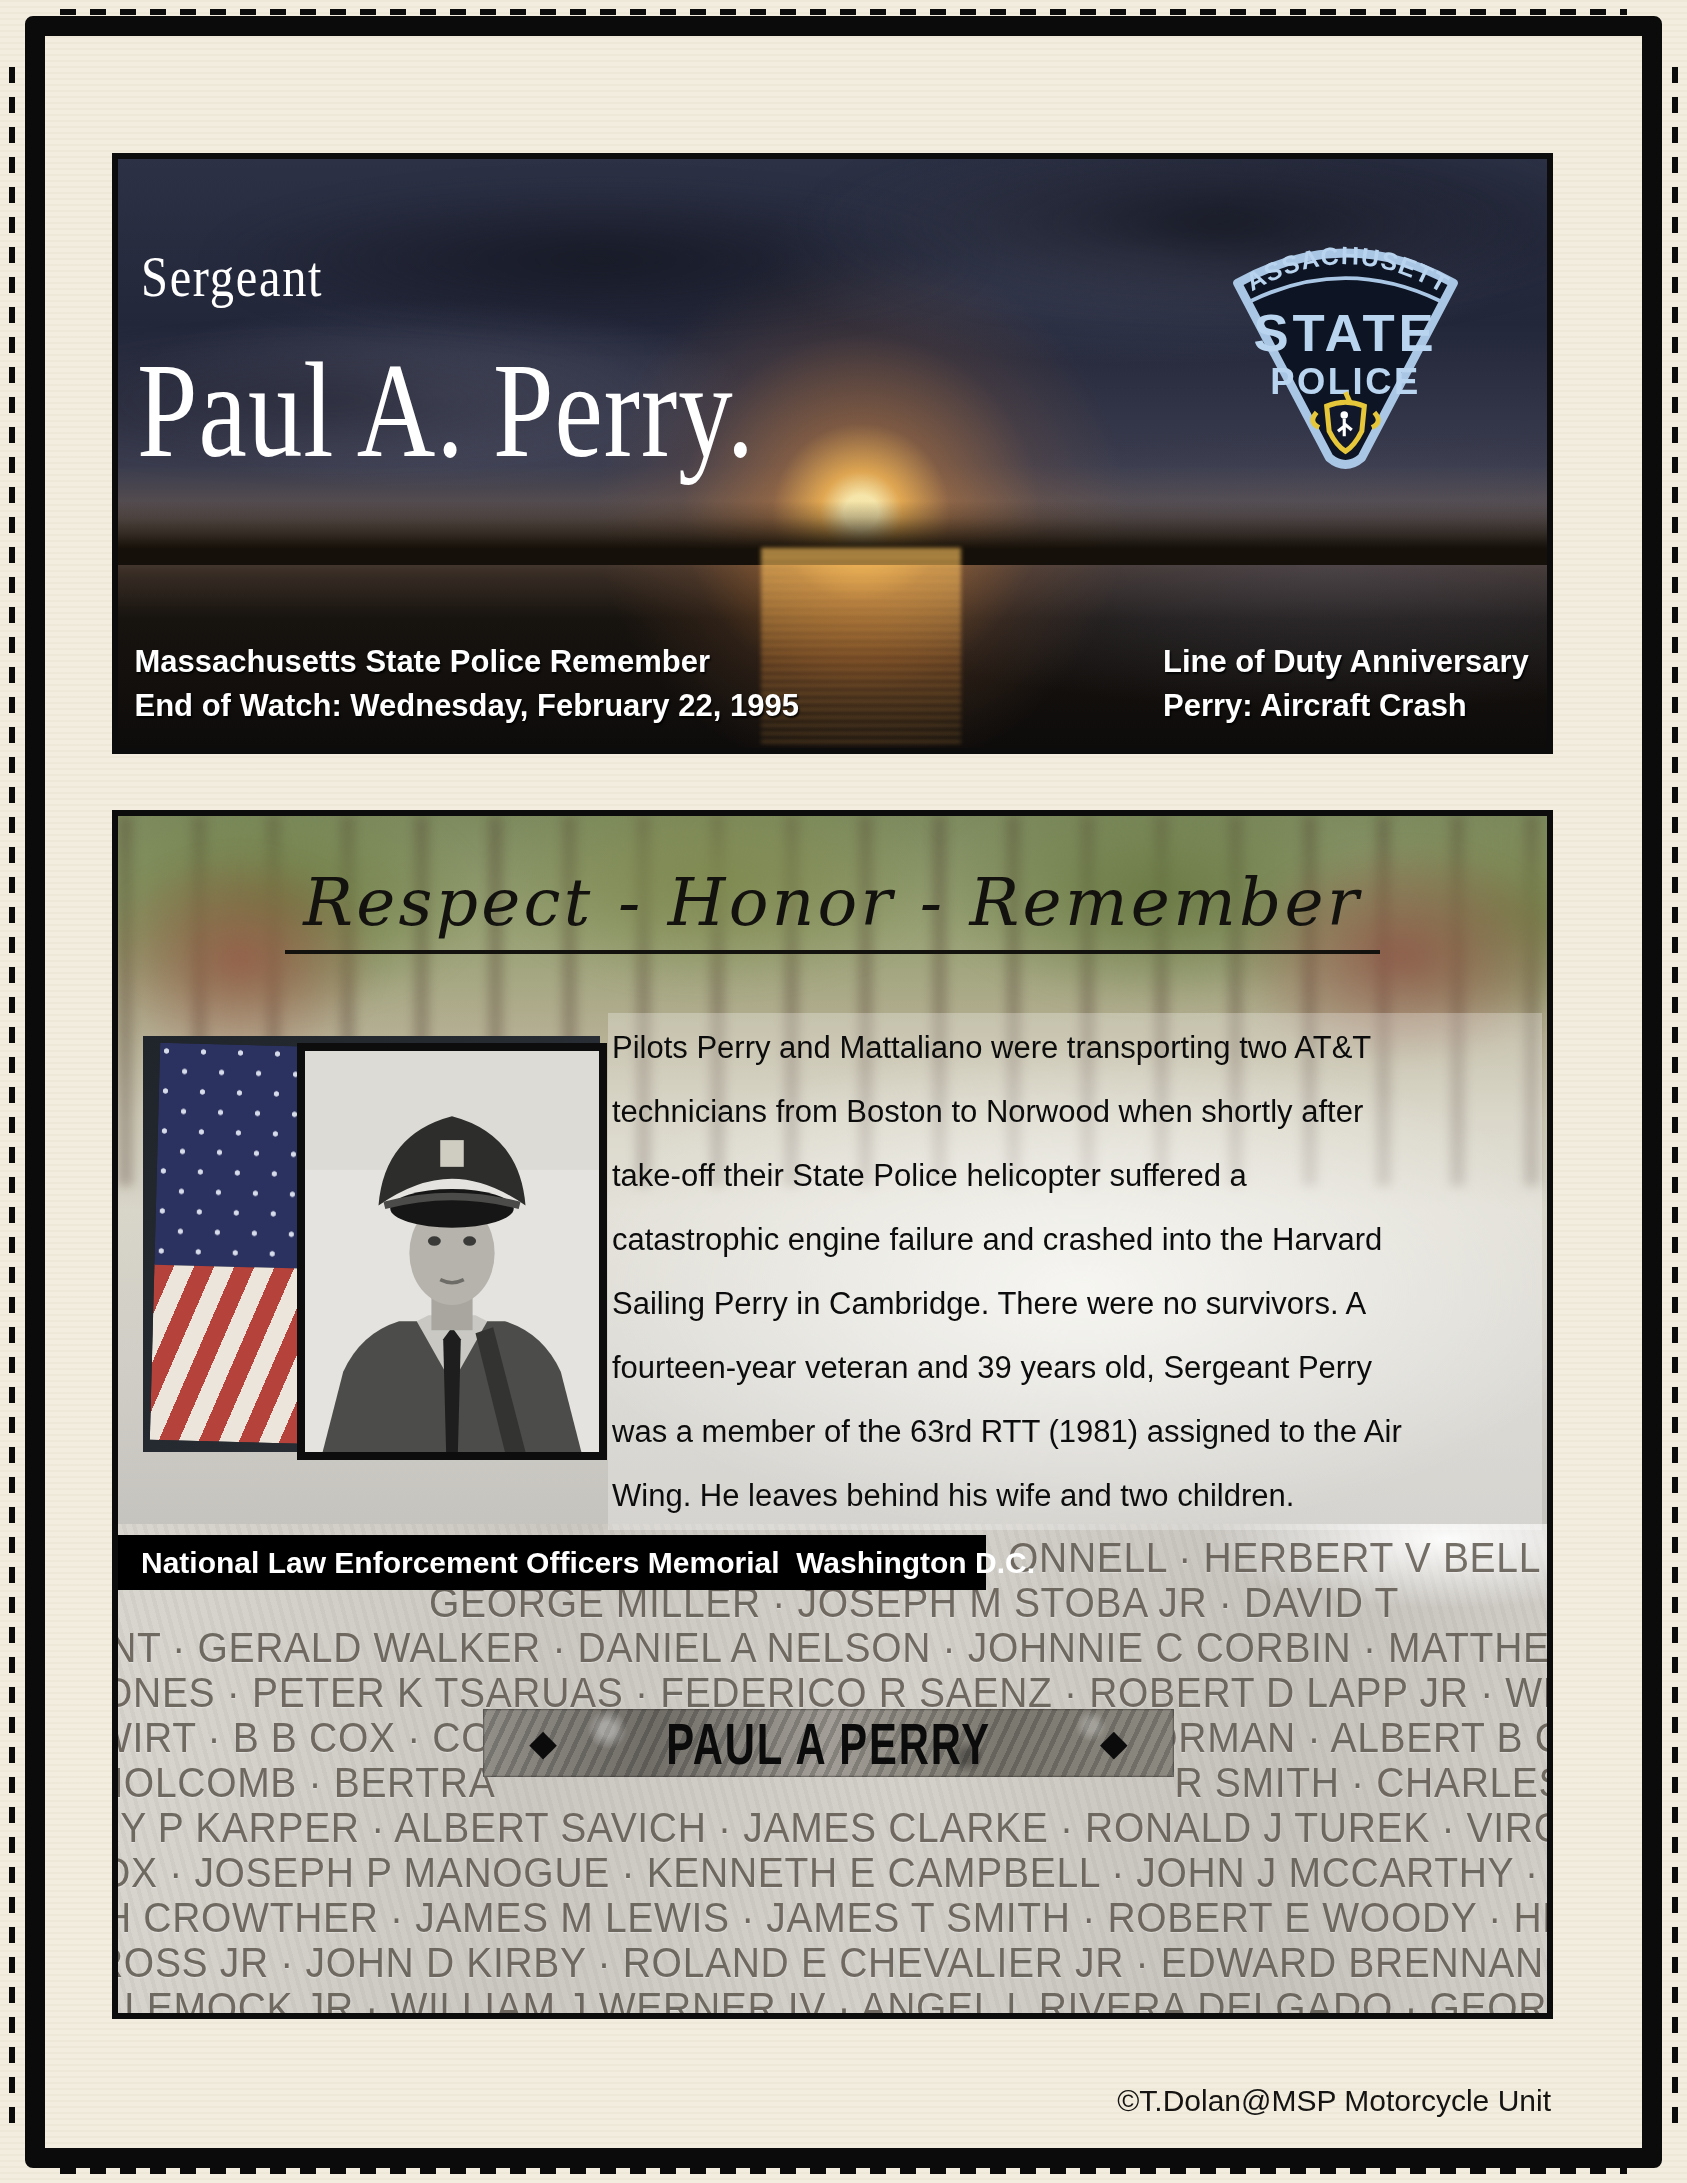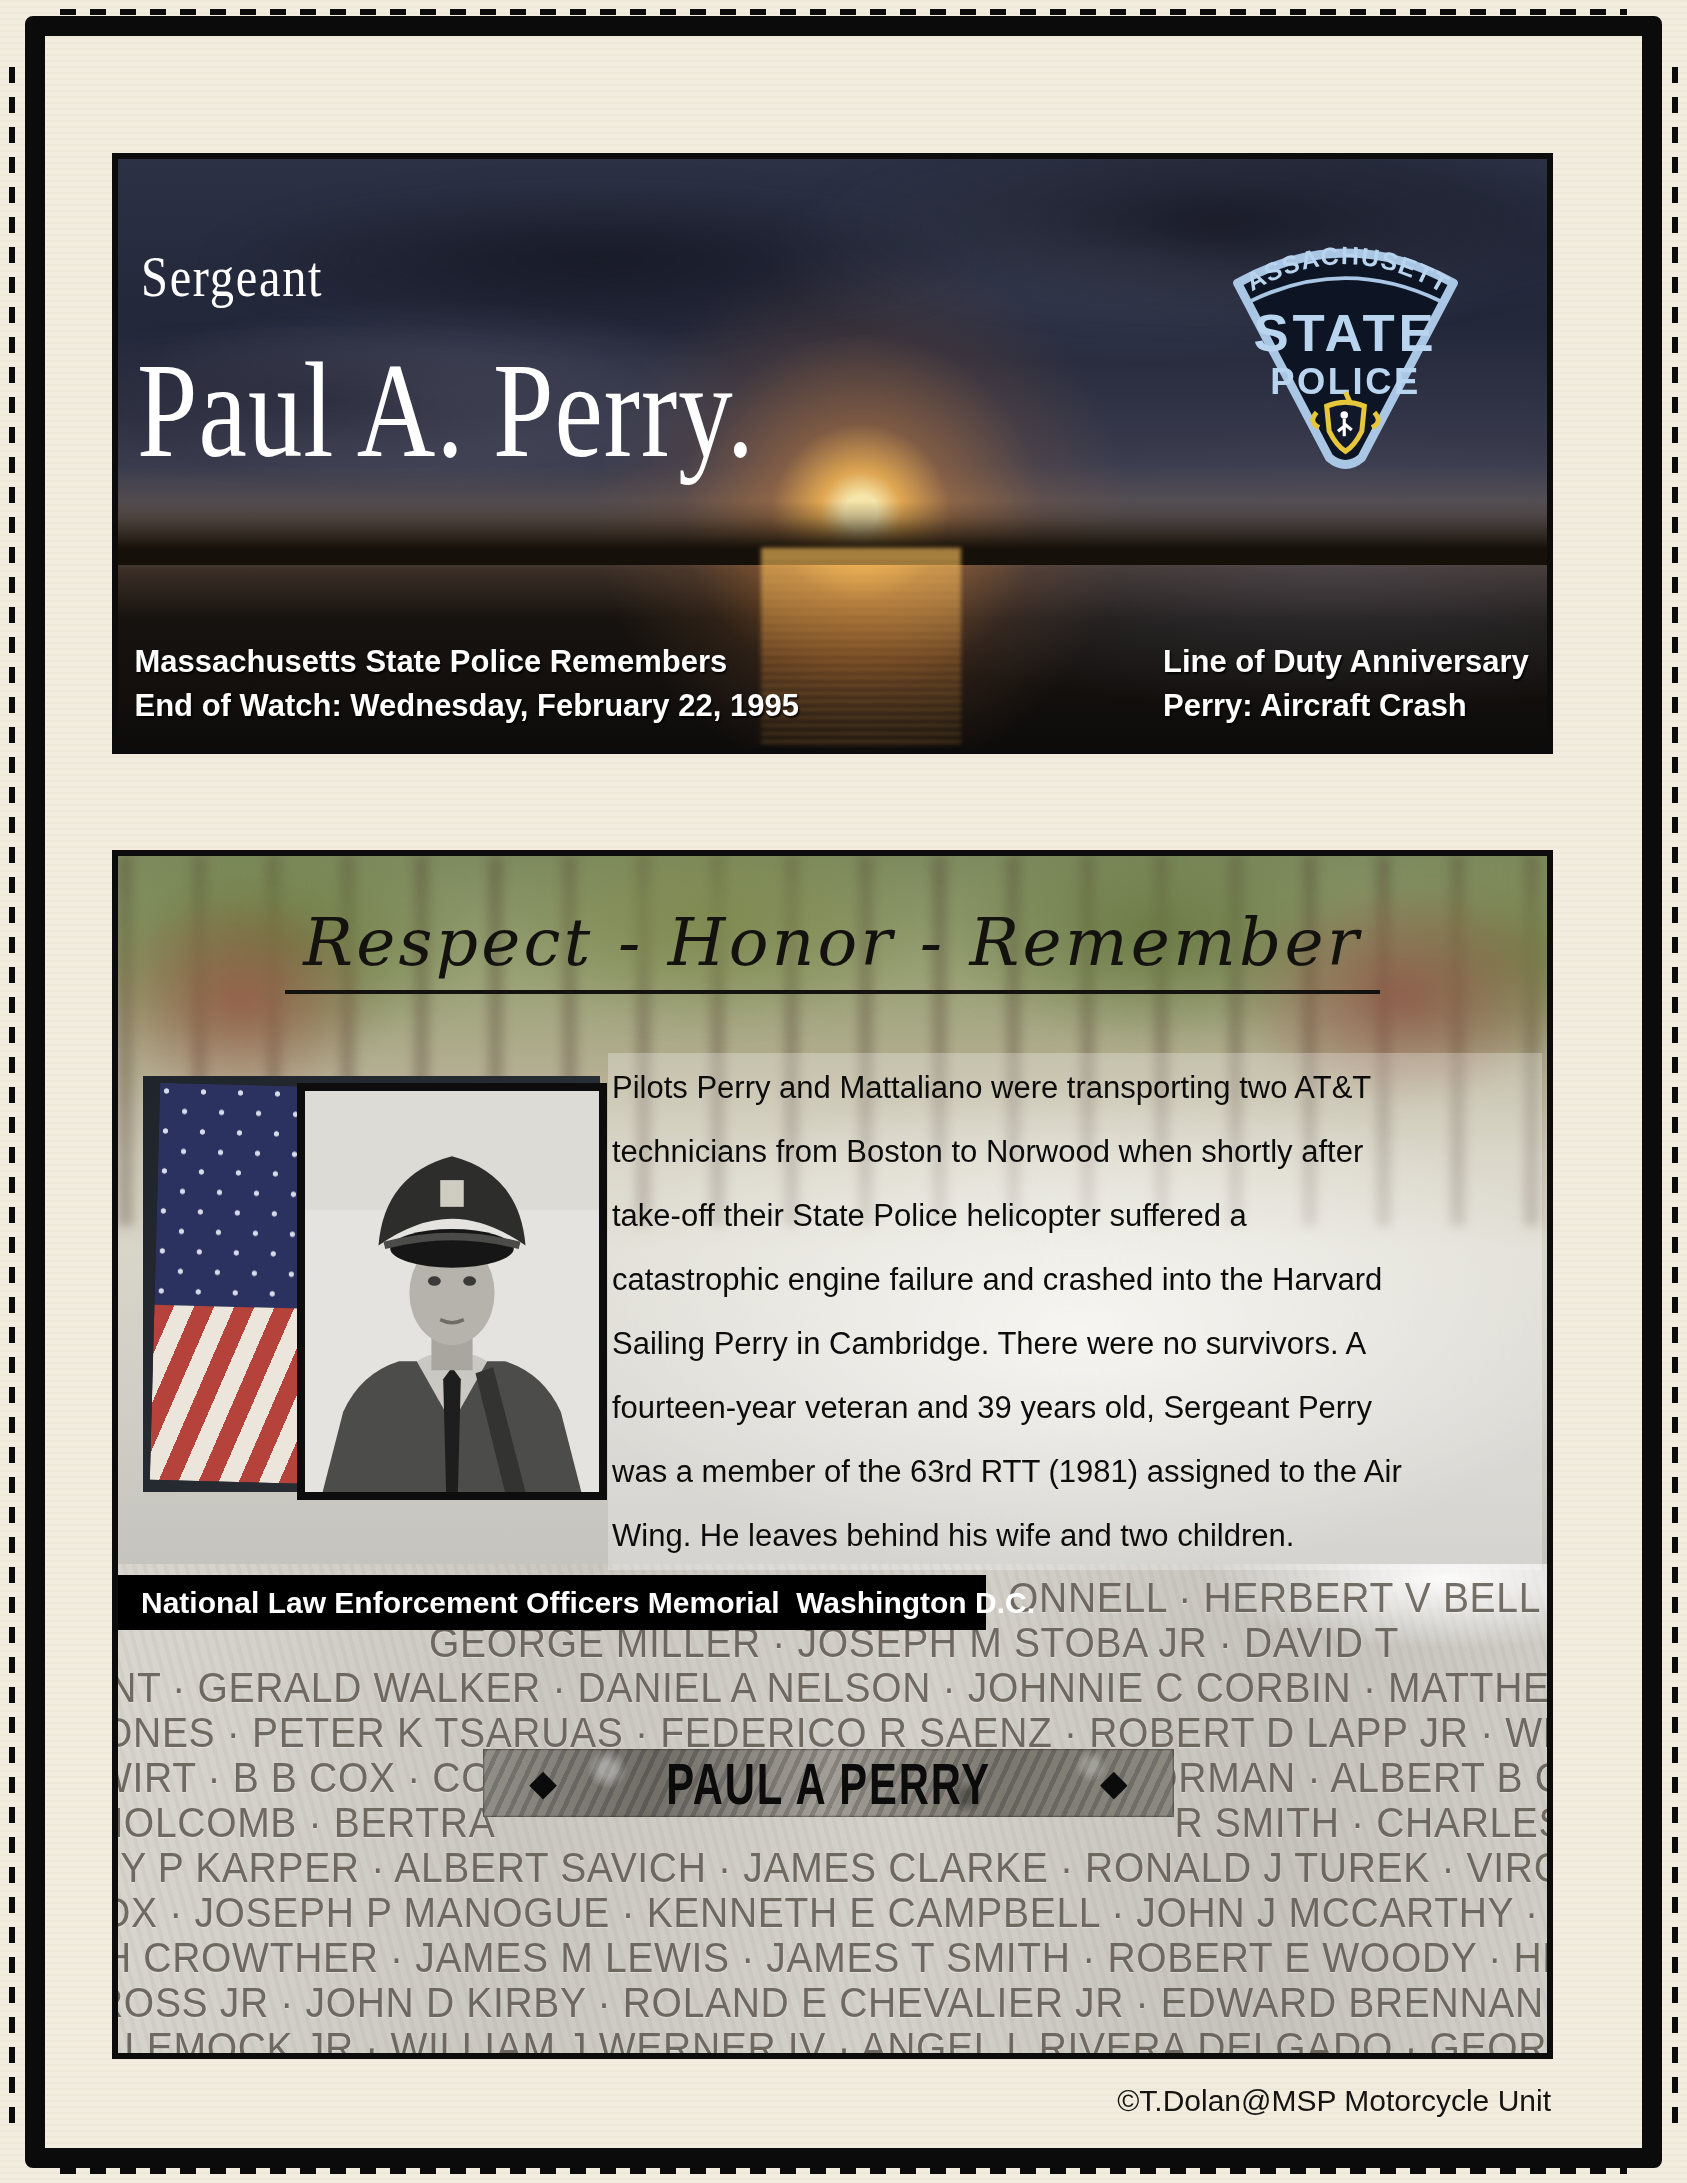--- a/index.html
+++ b/index.html
@@ -47,21 +47,21 @@
     font-family:"Liberation Serif","DejaVu Serif",serif;font-size:136px;letter-spacing:1.3px;
     transform:scaleX(.80);transform-origin:left;white-space:nowrap;}
   .patch{position:absolute;right:76px;top:58px;width:251px;height:259px;}
   .caption{position:absolute;bottom:20px;color:#fff;font-weight:bold;font-size:31px;line-height:1.42;
     text-shadow:1.3px 2px 2px rgba(0,0,0,.85);white-space:nowrap;}
   .caption.left{left:16.5px;}
   .caption.right{left:1045px;}
 
   
   .memorial{position:absolute;left:112px;top:810px;width:1429px;height:1197px;
-    border:6.6px solid #0c0c0c;background:#ffffff;overflow:hidden;margin-top:40px;}
+    border:6.6px solid #0c0c0c;background:#ffffff;overflow:hidden;}
   .park{position:absolute;left:0;top:0;width:1429px;height:718px;overflow:hidden;
     background:linear-gradient(180deg,#7d8b5e 0%,#98a174 16%,#b4ae92 30%,#cdc9b6 42%,#d8d5c9 55%,#cfcdc6 78%,#c5c3bd 100%);}
   .canopy{position:absolute;left:-26.5px;right:-26.5px;top:-20px;height:304px;filter:blur(10.6px);
     background:
       radial-gradient(ellipse 331px 172px at 12% 35%, rgba(108,124,66,.95), transparent 65%),
       radial-gradient(ellipse 344px 165px at 42% 28%, rgba(126,136,78,.9), transparent 65%),
       radial-gradient(ellipse 344px 172px at 72% 32%, rgba(104,120,66,.92), transparent 65%),
       radial-gradient(ellipse 331px 172px at 97% 38%, rgba(116,126,72,.9), transparent 65%);}
   .trunks{position:absolute;left:0;right:0;top:0;height:370px;filter:blur(5.3px);opacity:.55;
     background:repeating-linear-gradient(90deg, rgba(72,52,42,.55) 0 14.6px, transparent 14.6px 74px);}
@@ -158,21 +158,21 @@
       <path d="M0,-24 L4,-15" stroke="#e6c73a" stroke-width="4" fill="none"></path>
       <path d="M-23,-8 Q-30,0 -21,4" stroke="#e6c73a" stroke-width="4" fill="none"></path>
       <path d="M23,-8 Q30,0 21,4" stroke="#e6c73a" stroke-width="4" fill="none"></path>
       <path d="M-15,-13 Q0,-19 15,-13 L13,7 Q7,19 0,23 Q-7,19 -13,7 Z" fill="#11182a" stroke="#e6c73a" stroke-width="4"></path>
       <circle cx="-1" cy="-6" r="3" fill="#ffffff"></circle>
       <path d="M-1,-3 L-1,11 M-1,1 L5,6 M-1,3 L-6,7" stroke="#ffffff" stroke-width="2.5" fill="none"></path>
     </g>
   </svg>
 
   <div class="caption left">
-      <div class="cap-line">Massachusetts State Police Remembers</div>
+      <div class="cap-line">Massachusetts State Police Remember</div>
       <div class="cap-line">End of Watch: Wednesday, February 22, 1995</div>
     </div>
   <div class="caption right">
       <div class="cap-line">Line of Duty Anniversary</div>
       <div class="cap-line">Perry: Aircraft Crash</div>
     </div>
 </div>
 
 <div class="memorial">
   <div class="park">

